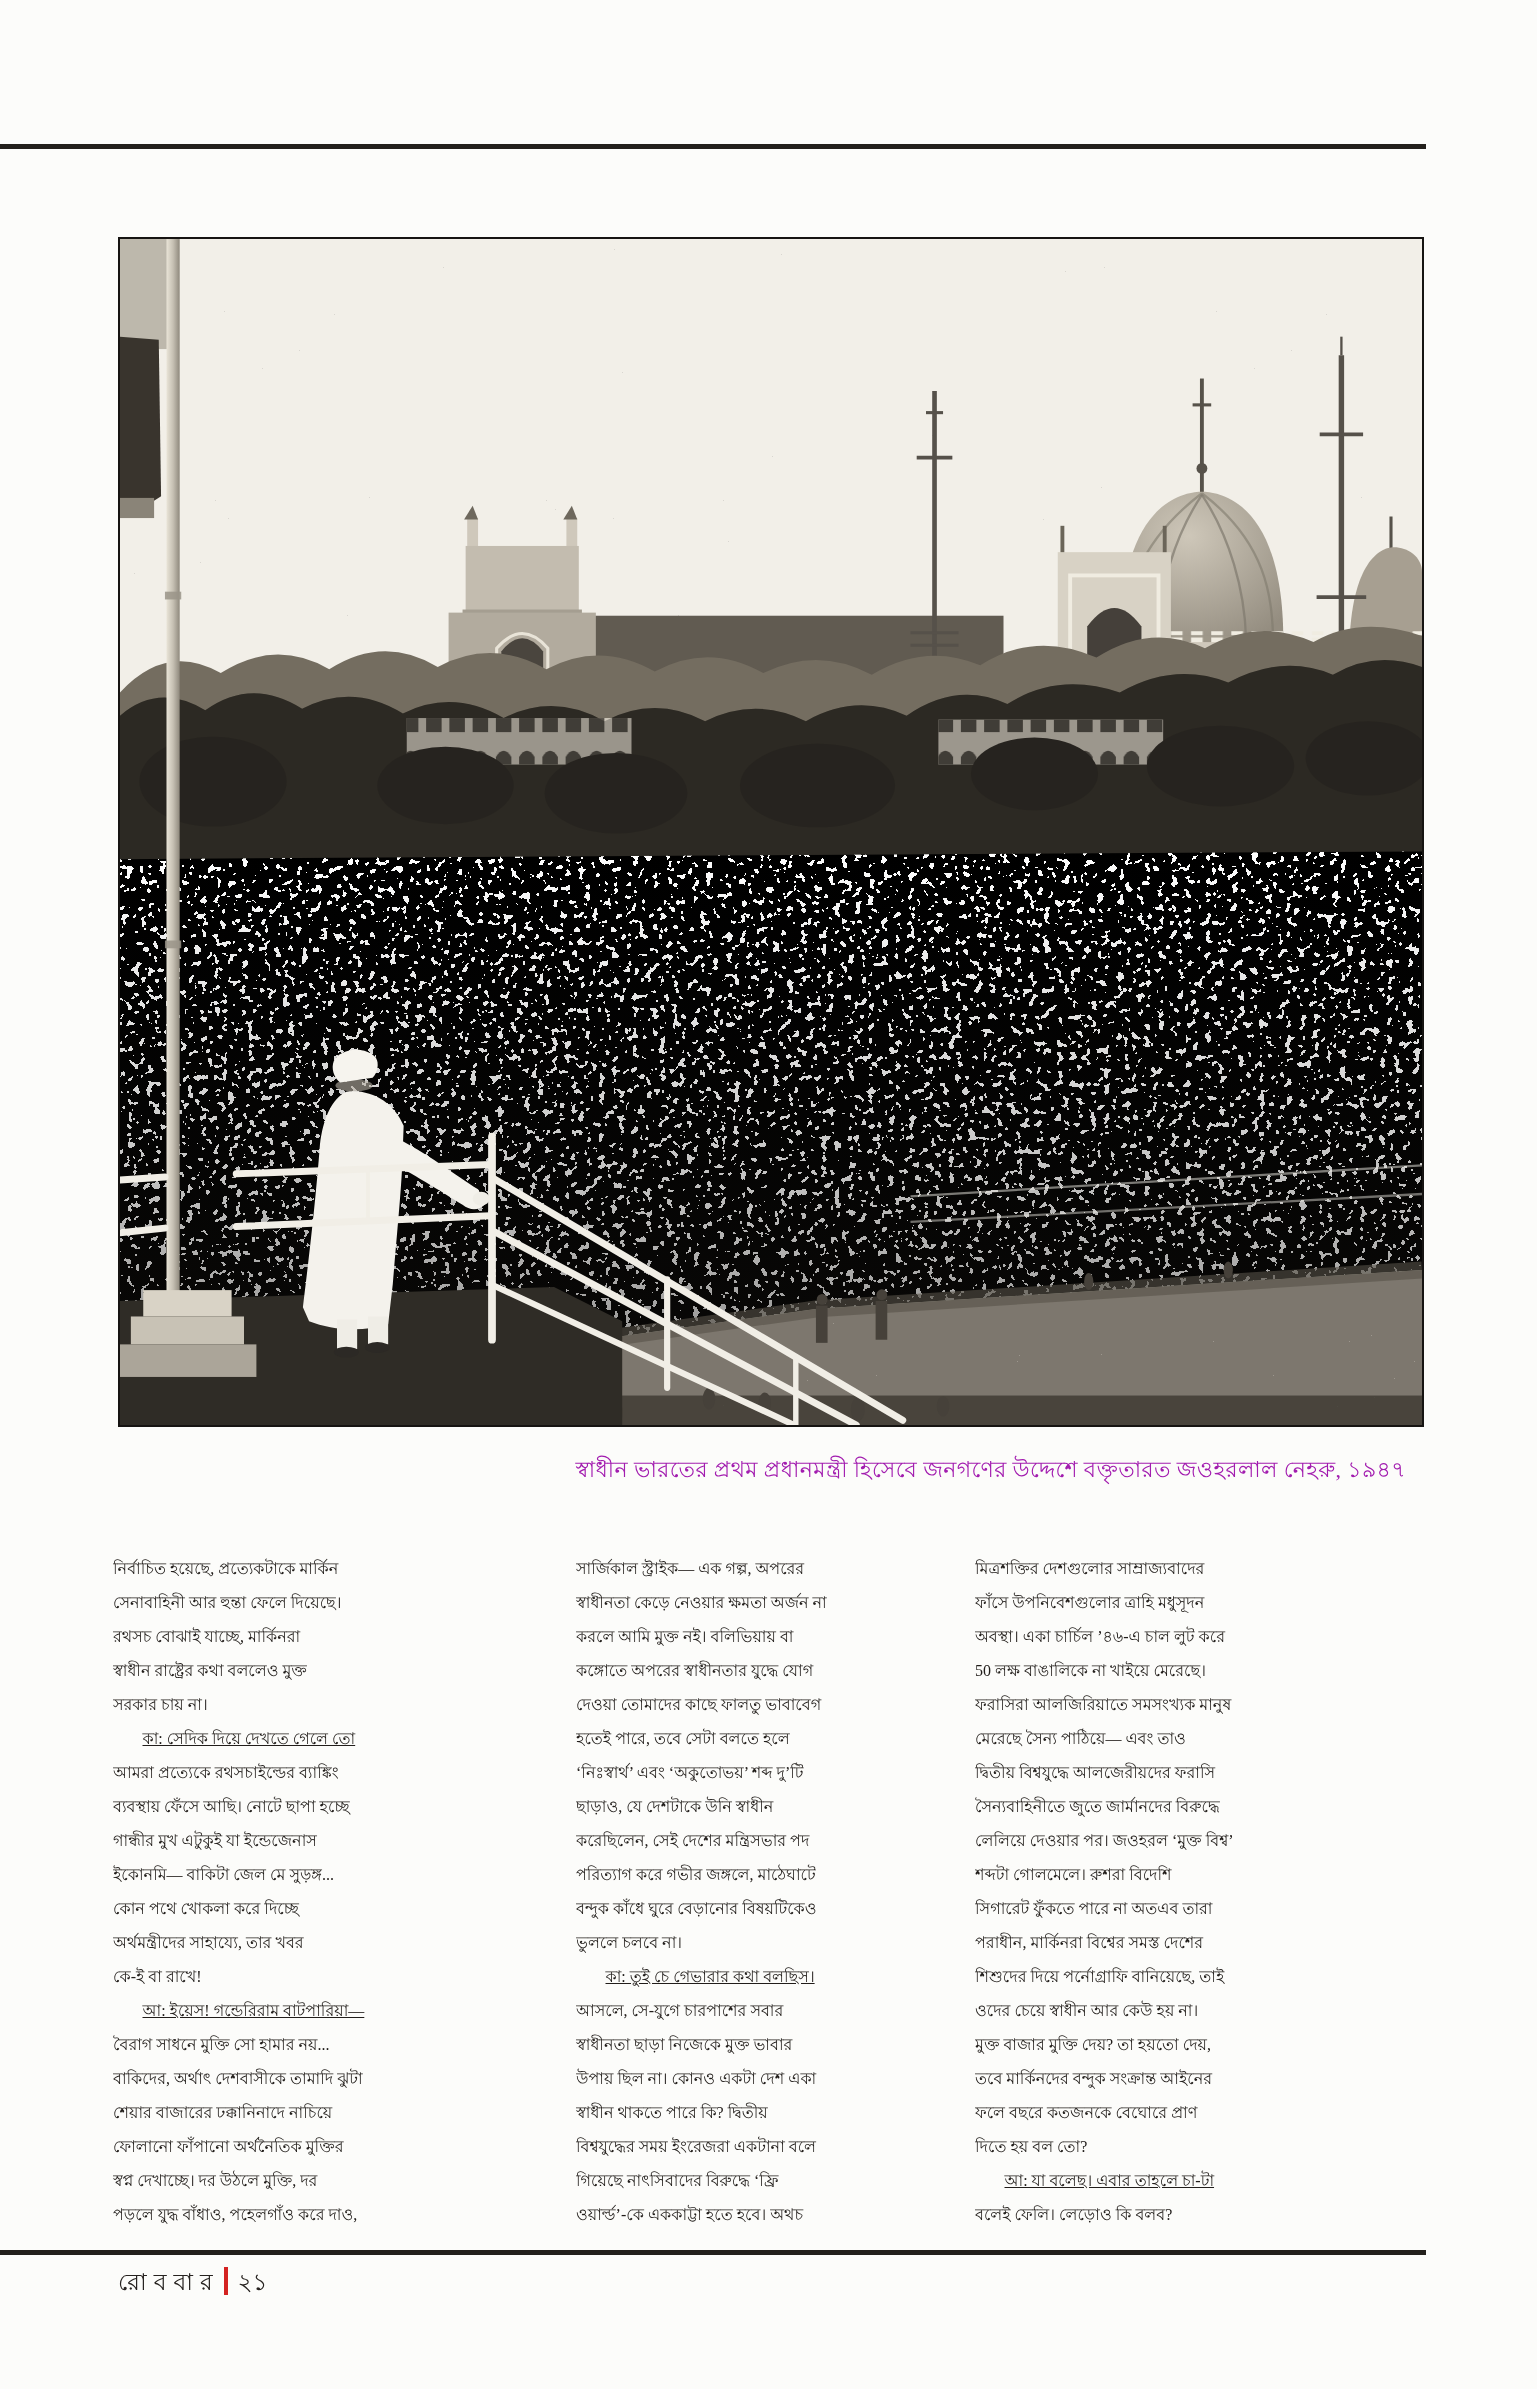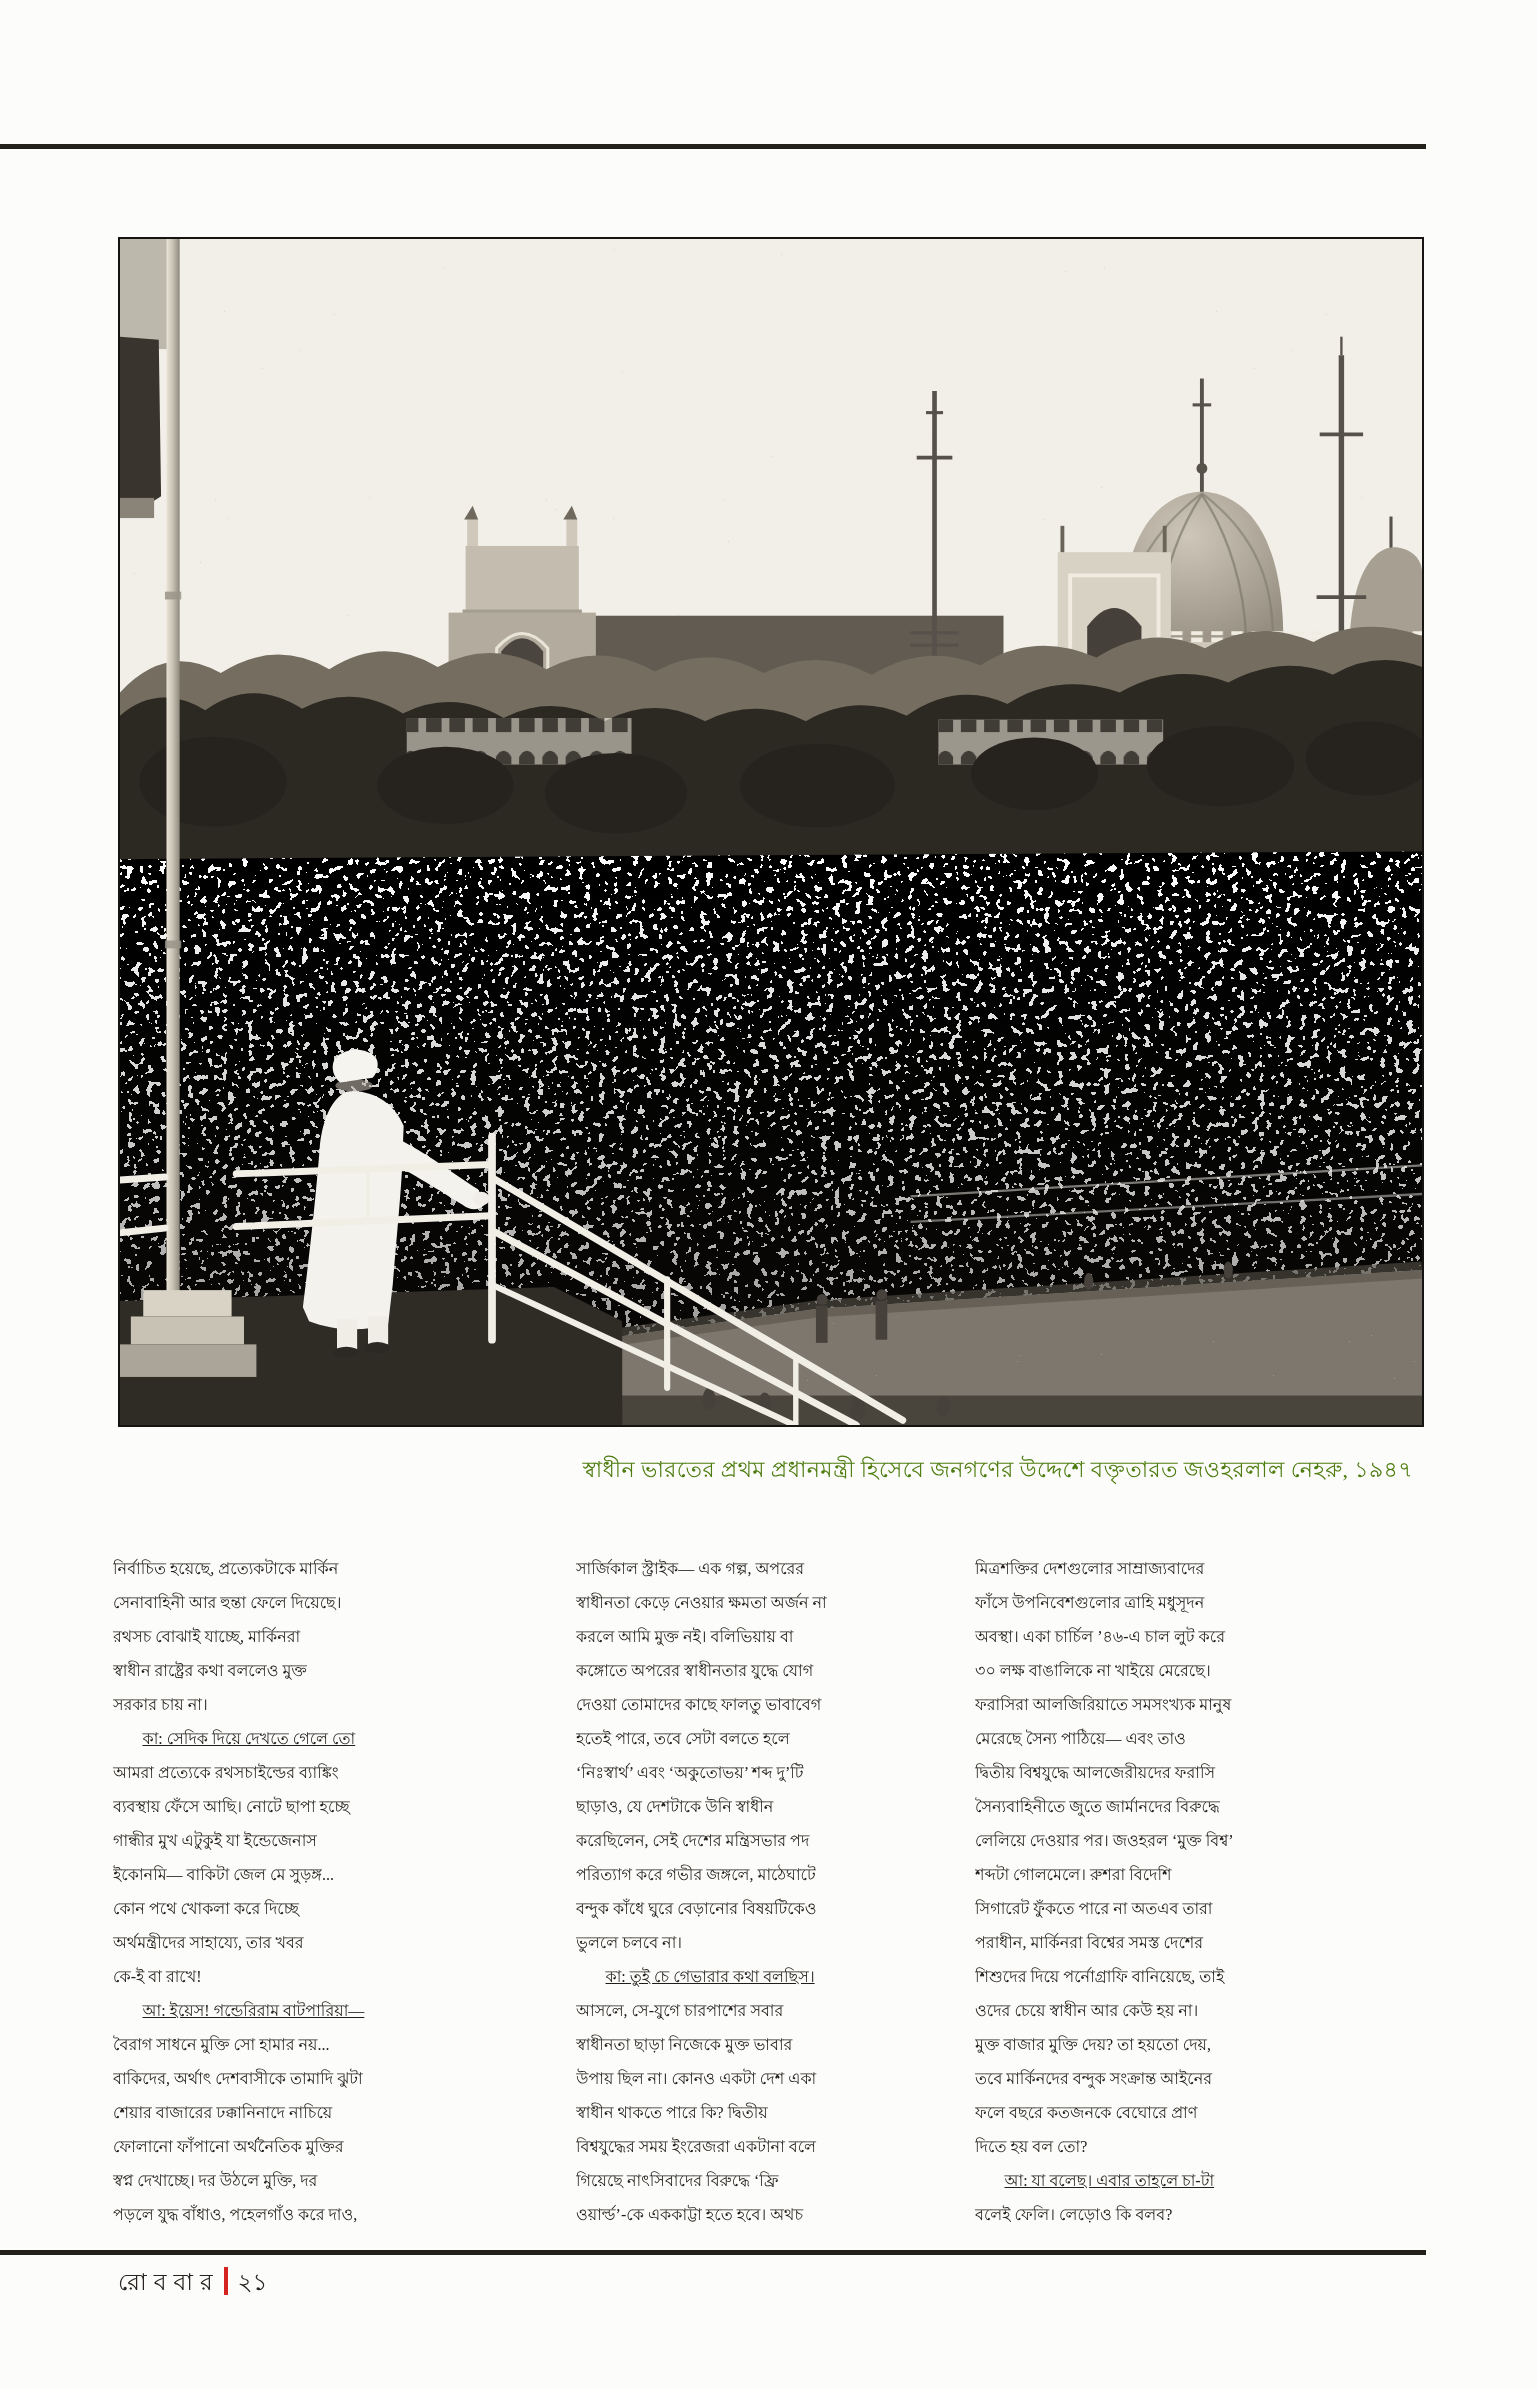--- a/index.html
+++ b/index.html
@@ -11,22 +11,22 @@
   }
   .rule{position:absolute;left:0;background:#23201c;height:4.7px;width:1426px;}
   #top-rule{top:144px;}
   #footer-rule{top:2250px;}
   #photo-frame{
     position:absolute;left:118px;top:237px;width:1302px;height:1186px;
     border:2.3px solid #161412;background:#f2efe8;
   }
   #photo-frame svg{display:block;width:1302px;height:1186px;}
   #photo-caption{
-    position:absolute;left:125px;top:1454px;width:1288px;
-    text-align:right;font-size:22px;line-height:31px;color:#4d7c0f;
+    position:absolute;left:118px;top:1454px;width:1288px;
+    text-align:right;font-size:22px;line-height:31px;color:#a21caf;
     letter-spacing:0.4px;
   }
   .col{
     position:absolute;top:1552px;height:687px;overflow:hidden;
     font-size:16px;color:#211d1a;
   }
   #col-1{left:113px;width:391px;}
   #col-2{left:576px;width:419px;}
   #col-3{left:975px;width:431px;}
   .col .line{height:34px;line-height:34px;white-space:nowrap;overflow:hidden;}
@@ -316,21 +316,21 @@
     <div class="line">উপায় ছিল না। কোনও একটা দেশ একা</div>
     <div class="line">স্বাধীন থাকতে পারে কি? দ্বিতীয়</div>
     <div class="line">বিশ্বযুদ্ধের সময় ইংরেজরা একটানা বলে</div>
     <div class="line">গিয়েছে নাৎসিবাদের বিরুদ্ধে ‘ফ্রি</div>
     <div class="line">ওয়ার্ল্ড’-কে এককাট্টা হতে হবে। অথচ</div>
   </div>
 <div class="col" id="col-3">
     <div class="line">মিত্রশক্তির দেশগুলোর সাম্রাজ্যবাদের</div>
     <div class="line">ফাঁসে উপনিবেশগুলোর ত্রাহি মধুসূদন</div>
     <div class="line">অবস্থা। একা চার্চিল ’৪৬-এ চাল লুট করে</div>
-    <div class="line">৩০ লক্ষ বাঙালিকে না খাইয়ে মেরেছে।</div>
+    <div class="line">50 লক্ষ বাঙালিকে না খাইয়ে মেরেছে।</div>
     <div class="line">ফরাসিরা আলজিরিয়াতে সমসংখ্যক মানুষ</div>
     <div class="line">মেরেছে সৈন্য পাঠিয়ে— এবং তাও</div>
     <div class="line">দ্বিতীয় বিশ্বযুদ্ধে আলজেরীয়দের ফরাসি</div>
     <div class="line">সৈন্যবাহিনীতে জুতে জার্মানদের বিরুদ্ধে</div>
     <div class="line">লেলিয়ে দেওয়ার পর। জওহরল ‘মুক্ত বিশ্ব’</div>
     <div class="line">শব্দটা গোলমেলে। রুশরা বিদেশি</div>
     <div class="line">সিগারেট ফুঁকতে পারে না অতএব তারা</div>
     <div class="line">পরাধীন, মার্কিনরা বিশ্বের সমস্ত দেশের</div>
     <div class="line">শিশুদের দিয়ে পর্নোগ্রাফি বানিয়েছে, তাই</div>
     <div class="line">ওদের চেয়ে স্বাধীন আর কেউ হয় না।</div>

